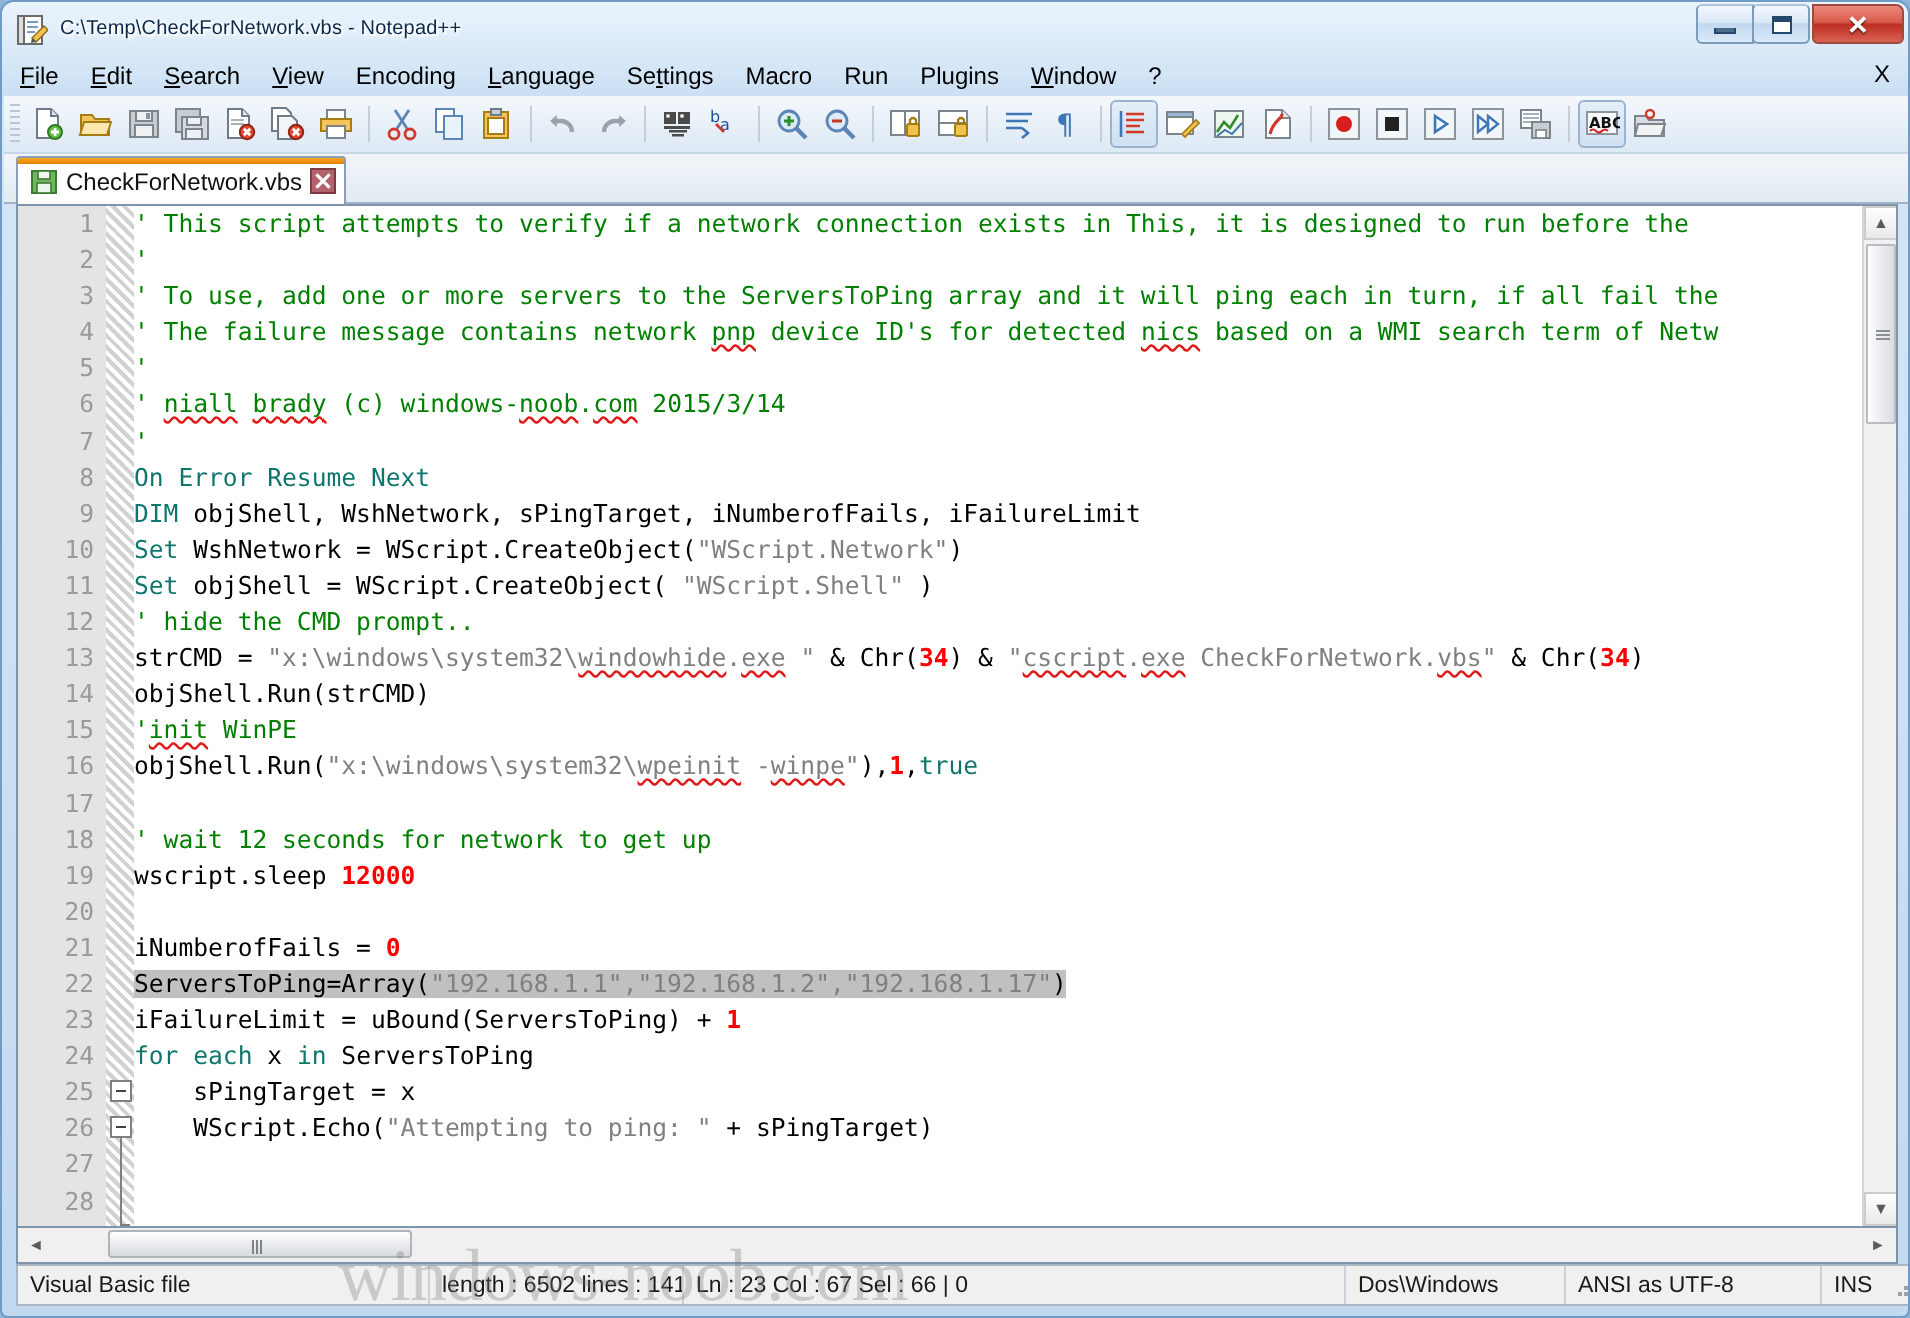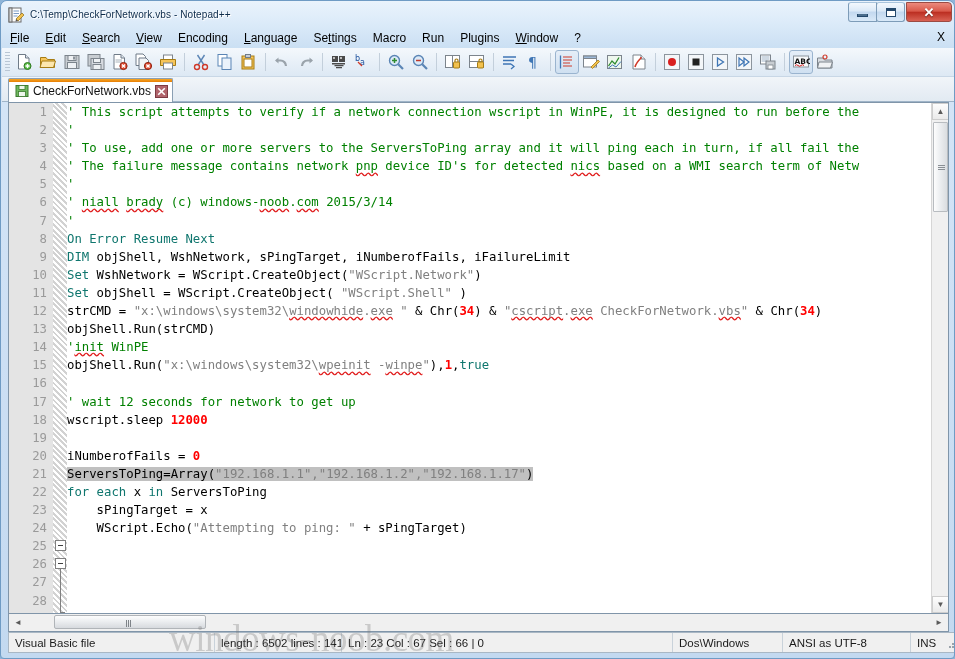--- a/index.html
+++ b/index.html
@@ -657,41 +657,43 @@
         <div class="ln">28</div>
       </div>
     <div id="fold-col">
 
       <div class="foldbox" style="top:437px;"></div>
       <div class="foldbox" style="top:455px;"></div>
       <div class="foldline" style="top:466px; height:44px;"></div>
       <div class="foldtail" style="left:7px; top:509px; width:5px;"></div>
     </div>
     <div id="code-area">
-        <div class="code-line"><span class="segwrap"><span class="com">' This script attempts to verify if a network connection wscript in WinPE, it is designed to run before the </span></span></div>
+        <div class="code-line"><span class="segwrap"><span class="com">' This script attempts to verify if a network connection exists in This, it is designed to run before the </span></span></div>
         <div class="code-line"><span class="segwrap"><span class="com">'</span></span></div>
         <div class="code-line"><span class="segwrap"><span class="com">' To use, add one or more servers to the ServersToPing array and it will ping each in turn, if all fail the</span></span></div>
         <div class="code-line"><span class="segwrap"><span class="com">' The failure message contains network </span><span class="com sp">pnp</span><span class="com"> device ID's for detected </span><span class="com sp">nics</span><span class="com"> based on a WMI search term of Netw</span></span></div>
         <div class="code-line"><span class="segwrap"><span class="com">'</span></span></div>
         <div class="code-line"><span class="segwrap"><span class="com">' </span><span class="com sp">niall</span><span class="com"> </span><span class="com sp">brady</span><span class="com"> (c) windows-</span><span class="com sp">noob</span><span class="com">.</span><span class="com sp">com</span><span class="com"> 2015/3/14</span></span></div>
         <div class="code-line"><span class="segwrap"><span class="com">'</span></span></div>
         <div class="code-line"><span class="segwrap"><span class="kw">On Error Resume Next</span></span></div>
         <div class="code-line"><span class="segwrap"><span class="kw">DIM</span><span class="plain"> objShell, WshNetwork, sPingTarget, iNumberofFails, iFailureLimit</span></span></div>
         <div class="code-line"><span class="segwrap"><span class="kw">Set</span><span class="plain"> WshNetwork = WScript.CreateObject(</span><span class="str">"WScript.Network"</span><span class="plain">)</span></span></div>
         <div class="code-line"><span class="segwrap"><span class="kw">Set</span><span class="plain"> objShell = WScript.CreateObject( </span><span class="str">"WScript.Shell"</span><span class="plain"> )</span></span></div>
+        <div class="code-line"><span class="segwrap"><span class="com">' hide the CMD prompt..</span></span></div>
         <div class="code-line"><span class="segwrap"><span class="plain">strCMD = </span><span class="str">"x:\windows\system32\</span><span class="str sp">windowhide</span><span class="str">.</span><span class="str sp">exe</span><span class="str"> "</span><span class="plain"> &amp; Chr(</span><span class="num">34</span><span class="plain">) &amp; </span><span class="str">"</span><span class="str sp">cscript</span><span class="str">.</span><span class="str sp">exe</span><span class="str"> CheckForNetwork.</span><span class="str sp">vbs</span><span class="str">"</span><span class="plain"> &amp; Chr(</span><span class="num">34</span><span class="plain">)</span></span></div>
         <div class="code-line"><span class="segwrap"><span class="plain">objShell.Run(strCMD)</span></span></div>
         <div class="code-line"><span class="segwrap"><span class="com">'</span><span class="com sp">init</span><span class="com"> WinPE</span></span></div>
         <div class="code-line"><span class="segwrap"><span class="plain">objShell.Run(</span><span class="str">"x:\windows\system32\</span><span class="str sp">wpeinit</span><span class="str"> -</span><span class="str sp">winpe</span><span class="str">"</span><span class="plain">),</span><span class="num">1</span><span class="plain">,</span><span class="kw">true</span></span></div>
         <div class="code-line"><span class="segwrap"><span class="plain"></span></span></div>
         <div class="code-line"><span class="segwrap"><span class="com">' wait 12 seconds for network to get up</span></span></div>
         <div class="code-line"><span class="segwrap"><span class="plain">wscript.sleep </span><span class="num">12000</span></span></div>
         <div class="code-line"><span class="segwrap"><span class="plain"></span></span></div>
         <div class="code-line"><span class="segwrap"><span class="plain">iNumberofFails = </span><span class="num">0</span></span></div>
         <div class="code-line sel"><span class="segwrap"><span class="plain">ServersToPing=Array(</span><span class="str">"192.168.1.1","192.168.1.2","192.168.1.17"</span><span class="plain">)</span></span></div>
+        <div class="code-line"><span class="segwrap"><span class="plain">iFailureLimit = uBound(ServersToPing) + </span><span class="num">1</span></span></div>
         <div class="code-line"><span class="segwrap"><span class="kw">for each</span><span class="plain"> x </span><span class="kw">in</span><span class="plain"> ServersToPing</span></span></div>
         <div class="code-line"><span class="segwrap"><span class="plain">    sPingTarget = x</span></span></div>
         <div class="code-line"><span class="segwrap"><span class="plain">    WScript.Echo(</span><span class="str">"Attempting to ping: "</span><span class="plain"> + sPingTarget)</span></span></div>
         <div class="code-line"><span class="segwrap"><span class="plain"></span></span></div>
       </div>
 
     <div id="vscroll">
       <div class="sb-arrow" id="vs-up">▲</div>
       <div id="vs-thumb"></div>
       <div class="sb-arrow" id="vs-down">▼</div>

